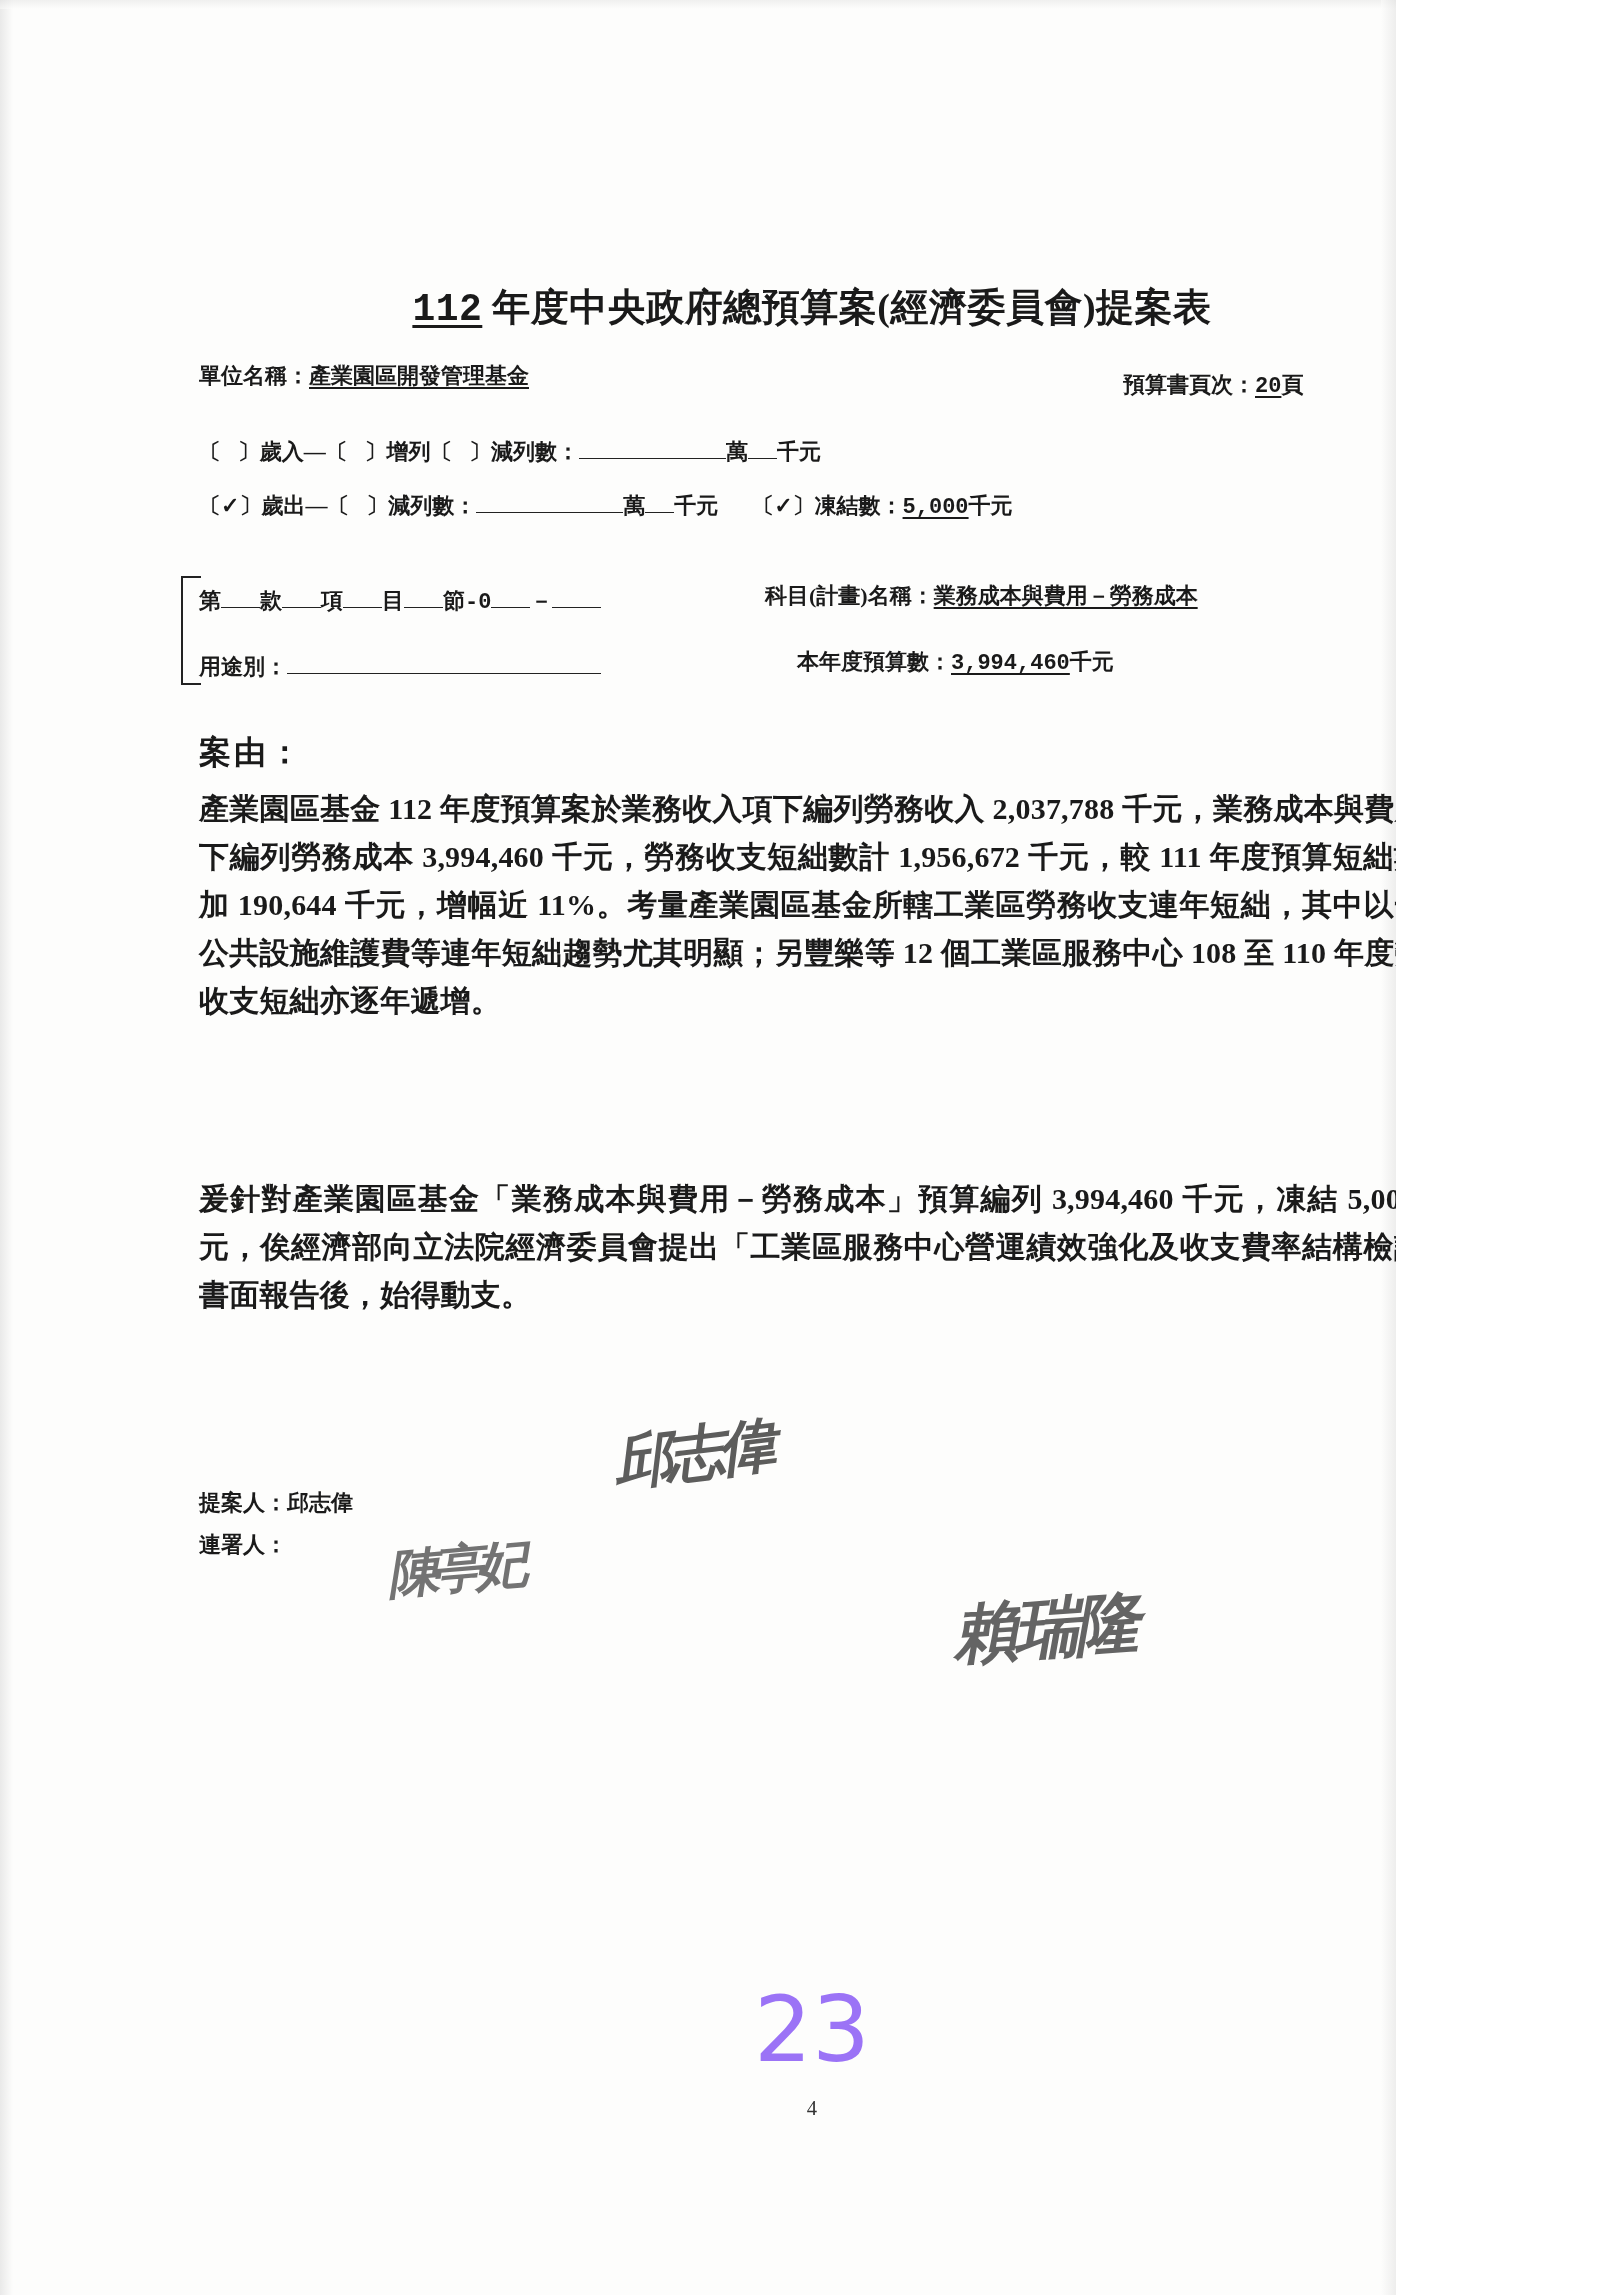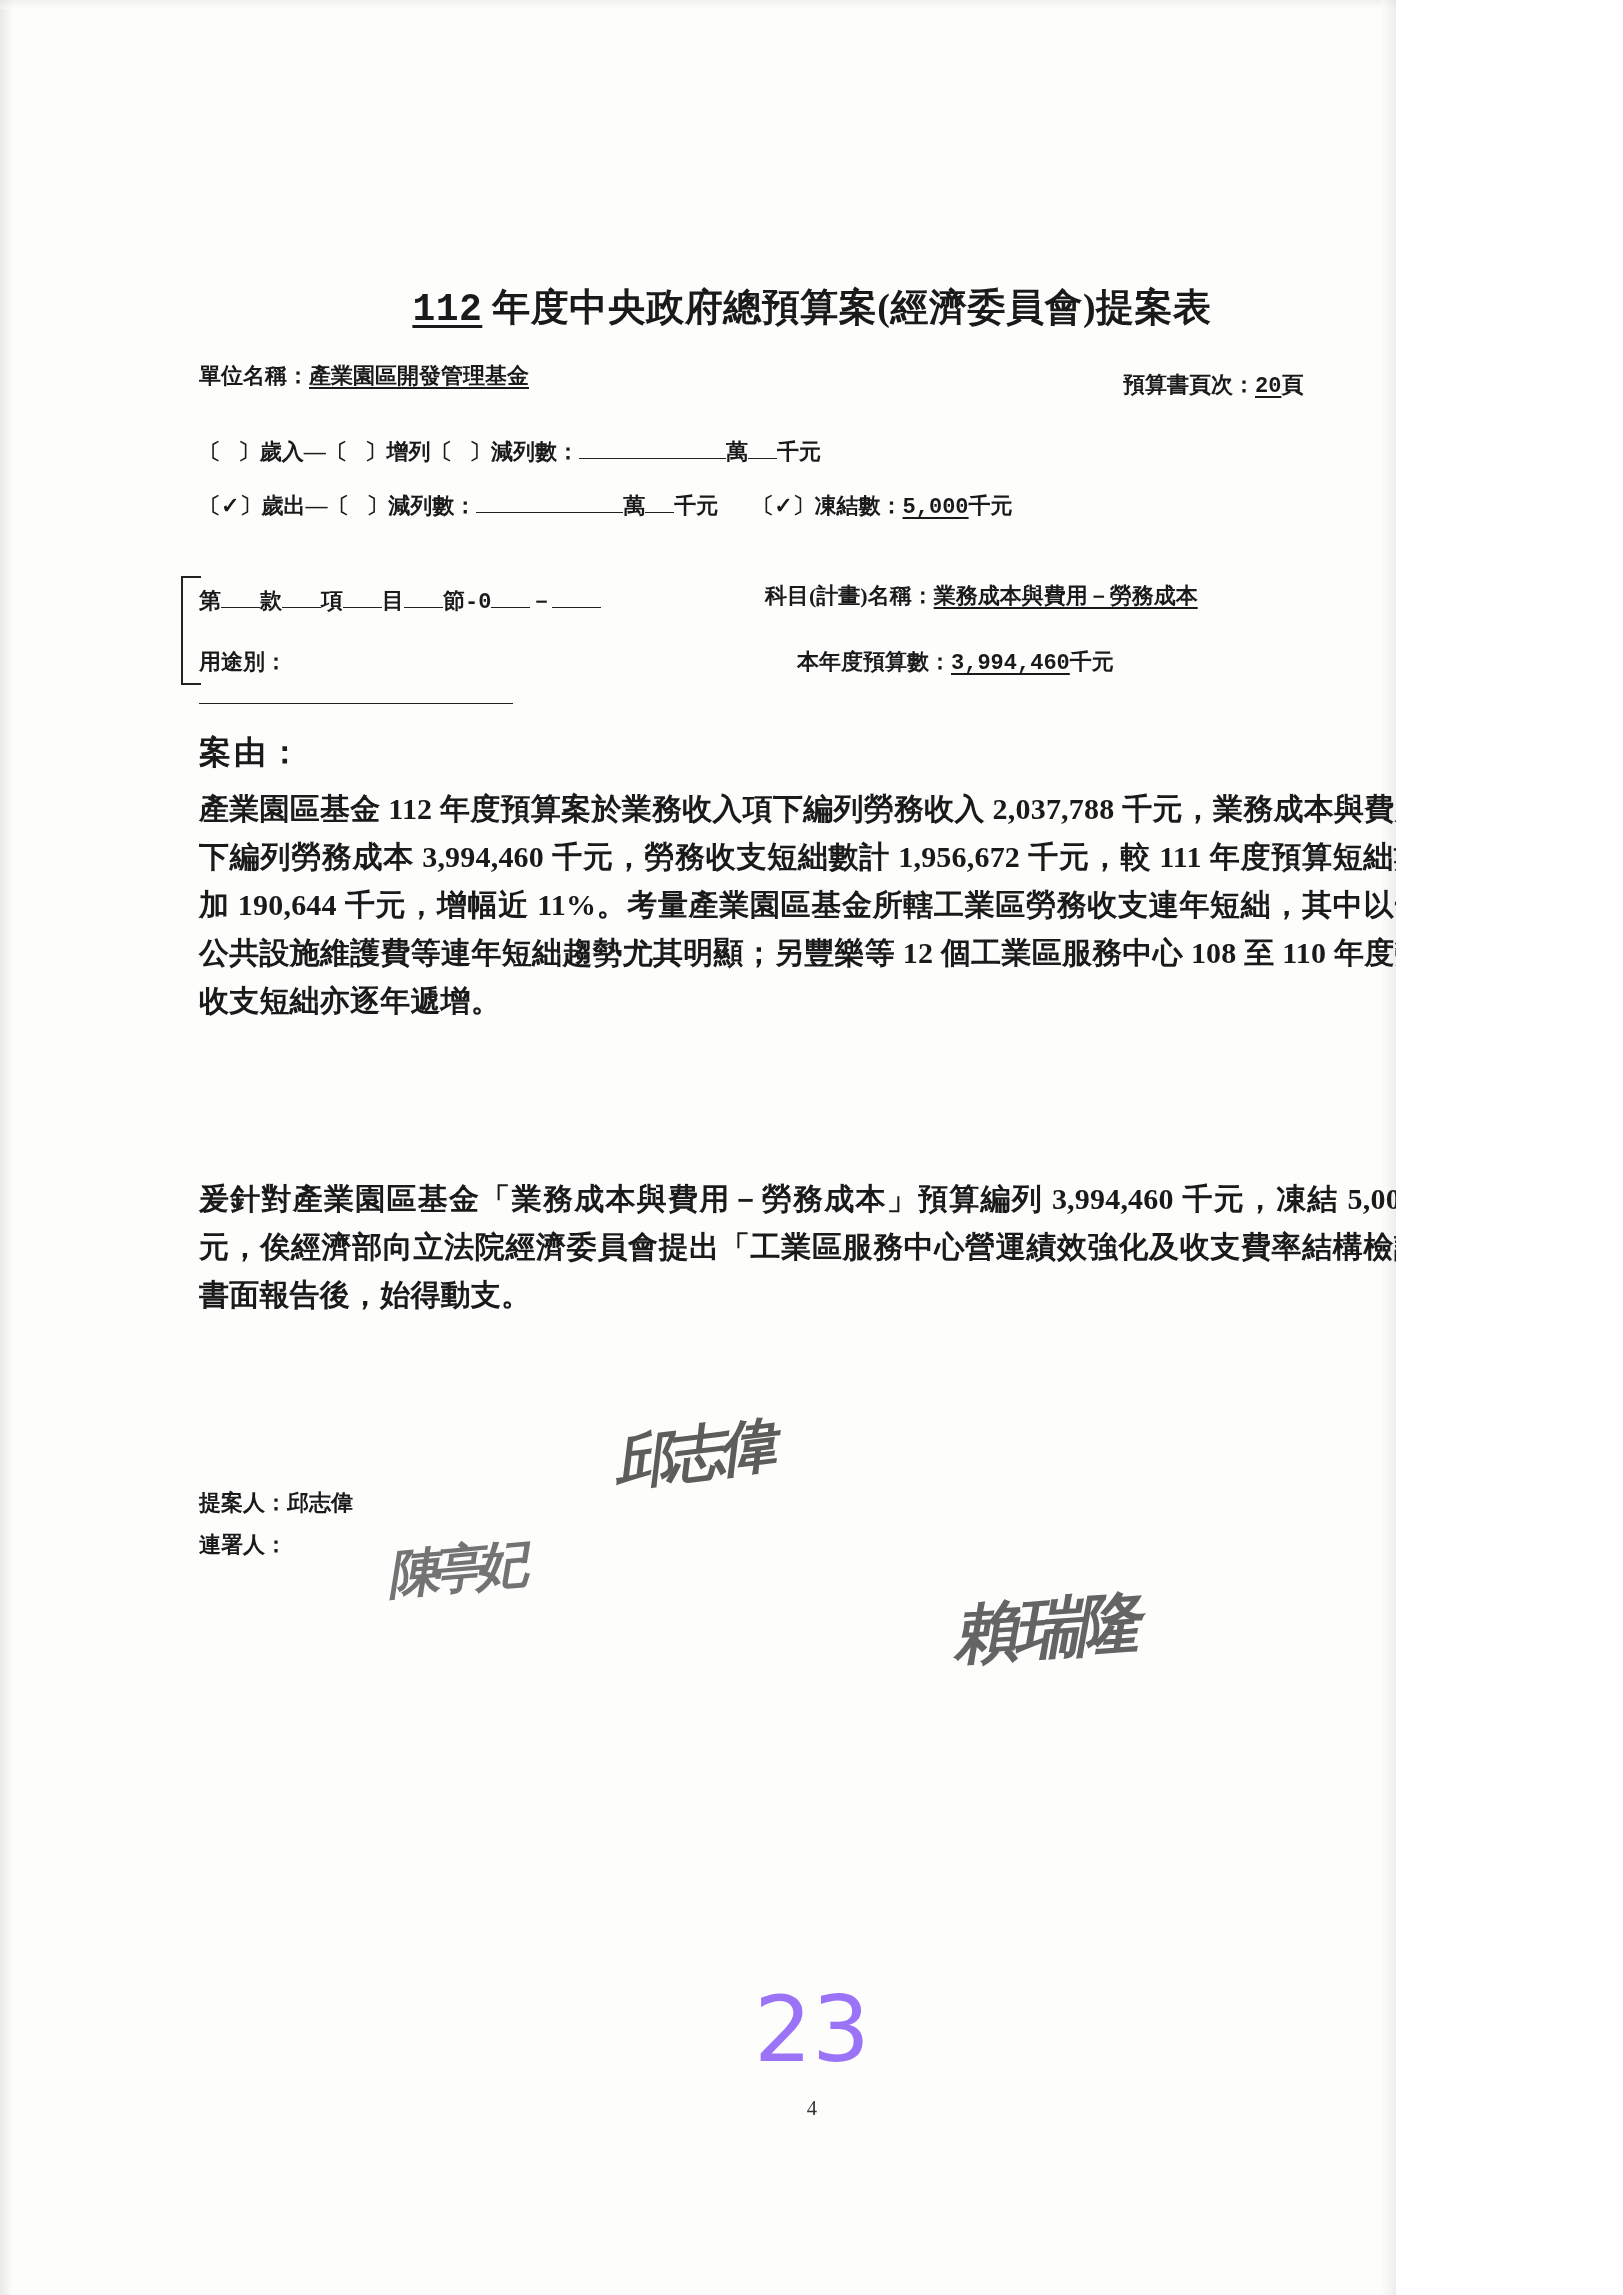--- a/index.html
+++ b/index.html
@@ -111,21 +111,21 @@
     left: 181px;
     top: 576px;
     width: 17.7px;
     height: 105px;
     border-left: 2px solid #222;
     border-top: 2px solid #222;
     border-bottom: 2px solid #222;
   }
   #row-subject  { top: 581px; left: 199px; }
   #row-subject-name { top: 581px; left: 765px; }
-  #row-usage    { top: 647px; left: 199px; flex-direction: column; }
+  #row-usage    { top: 647px; left: 199px; }
   #row-amount   { top: 647px; left: 797px; }
 
   
   #case-heading {
     position: absolute;
     top: 731px;
     left: 199px;
     font-size: 32px;
     font-weight: bold;
     letter-spacing: 2.9px;

